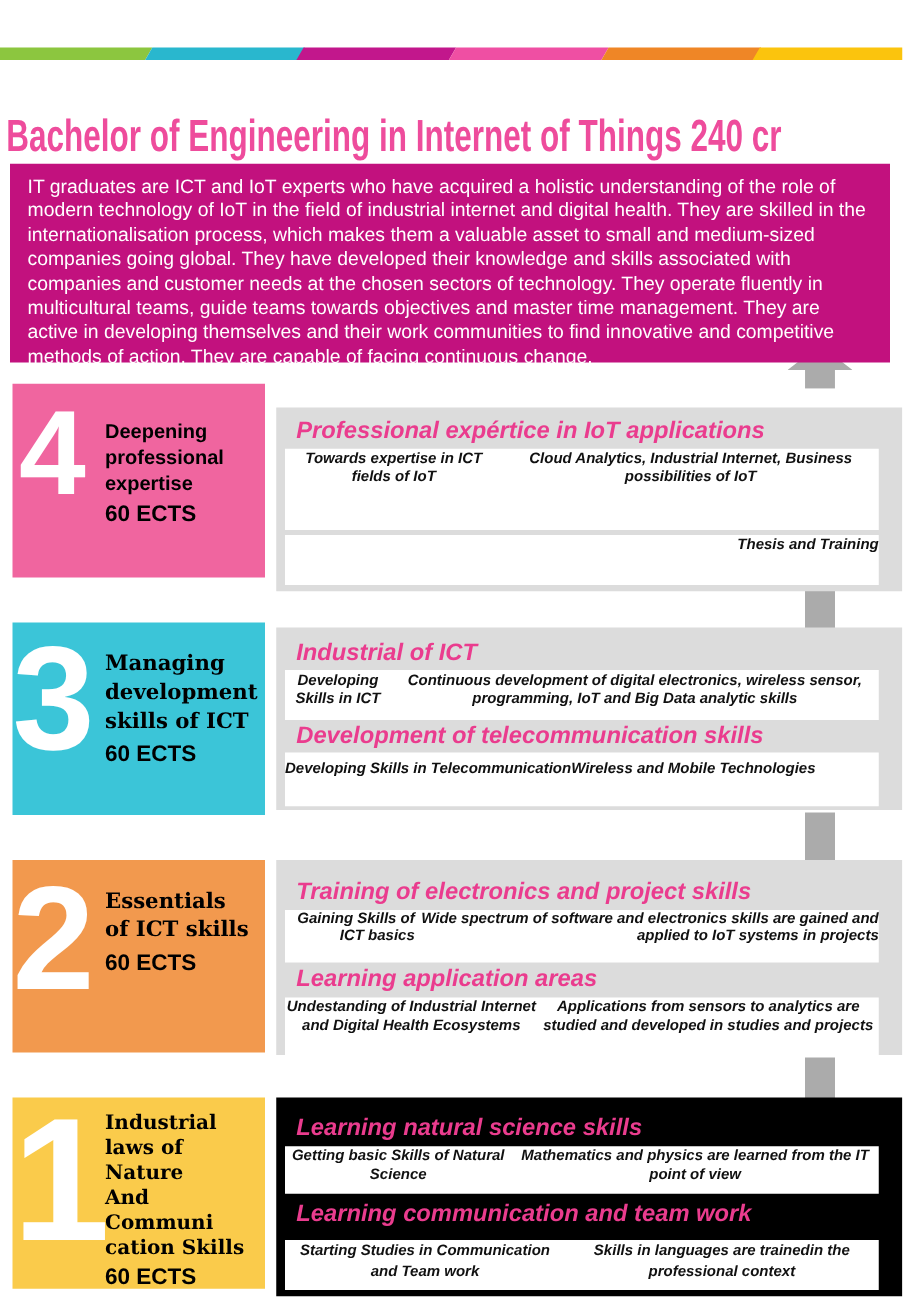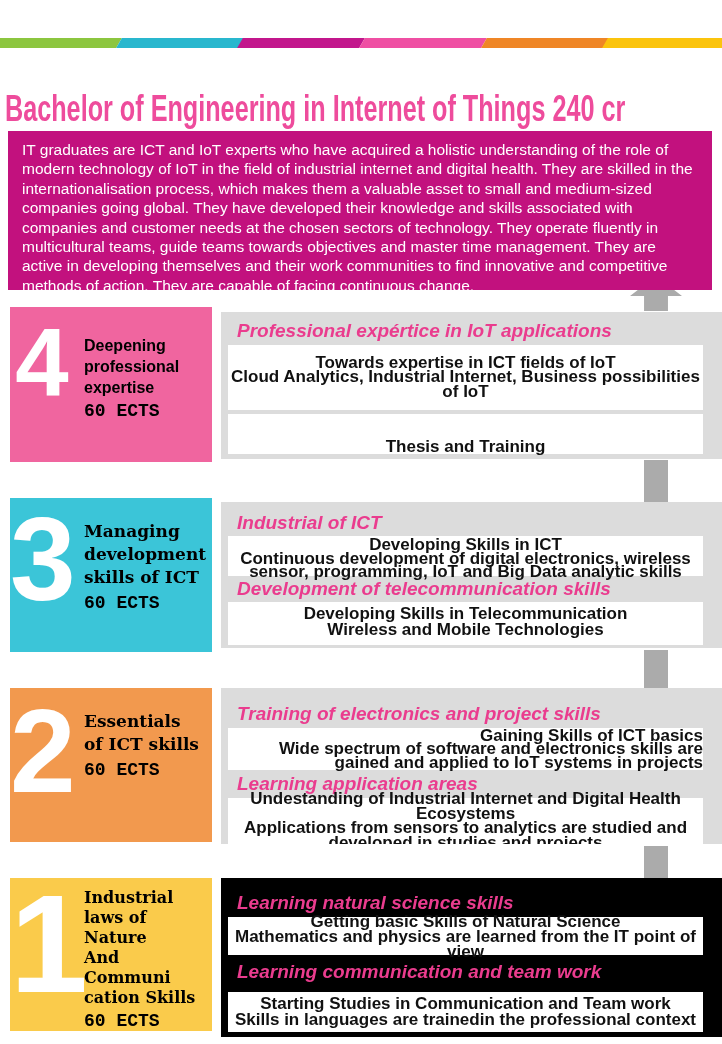--- a/index.html
+++ b/index.html
@@ -40,32 +40,32 @@
   .num { width:64px; flex:none; text-align:center; color:#fff; font-weight:bold; line-height:1; }
   .num-4 { font-size:96px;  margin-top:8px; }
   .num-3 { font-size:118px; margin-top:2px; }
   .num-2 { font-size:118px; margin-top:4px; }
   .num-1 { font-size:140px; margin-top:-4px; }
   .nlabel { margin-left:10px; font-weight:bold; color:#000; }
   .nb-4 .nlabel { margin-top:28px; font-size:16px;  line-height:21px; }
   .nb-3 .nlabel { margin-top:22px; font-family:"DejaVu Serif",serif; font-size:17px; line-height:23px; }
   .nb-2 .nlabel { margin-top:22px; font-family:"DejaVu Serif",serif; font-size:17px; line-height:23px; }
   .nb-1 .nlabel { margin-top:10px; font-family:"DejaVu Serif",serif; font-size:16px; line-height:20px; }
-  .ects { font-family:Liberation Mono, monospace; font-size:18px; margin-top:3px; }
+  .ects { font-family:Liberation Sans, sans-serif; font-size:18px; margin-top:3px; }
   
   .panel { position:absolute; left:221px; width:501px; overflow:hidden; z-index:1; }
-  .pn-4 { top:312px; height:147px; }
+  .pn-4 { top:326px; height:147px; }
   .pn-3 { top:502px; height:146px; }
   .pn-2 { top:688px; height:156px; }
   .pn-1 { top:878px; height:159px; }
   .heading { margin-left:16px; font-size:19px; line-height:22px; font-weight:bold; font-style:italic; }
   .wbox {
     margin-left:7px; width:475px; background:#fff; text-align:center;
-    font-weight:bold; font-size:17px; line-height:14px; color:#111;
-    display:flex; flex-direction:column; justify-content:center;
+    font-weight:bold; font-size:12px; line-height:14px; color:#111;
+    display:flex; flex-direction:row; justify-content:center;font-style:italic;
   }
   .h-s4-1 { margin-top:8px; }
   .b-s4-1 { margin-top:3px; height:65px; line-height:14.5px; }
   .b-s4-2 { margin-top:4px; height:40px;justify-content:flex-end; }
   .h-s3-1 { margin-top:10px; }
   .b-s3-1 { margin-top:2px; height:40px; line-height:13.5px; justify-content:flex-start; padding-top:2px; }
   .h-s3-2 { margin-top:2px; }
   .b-s3-2 { margin-top:2px; height:43px; line-height:16px; justify-content:flex-start; padding-top:4px; }
   .h-s2-1 { margin-top:15px; }
   .b-s2-1 { margin-top:3px; height:42px; line-height:13.5px;text-align:right; }

